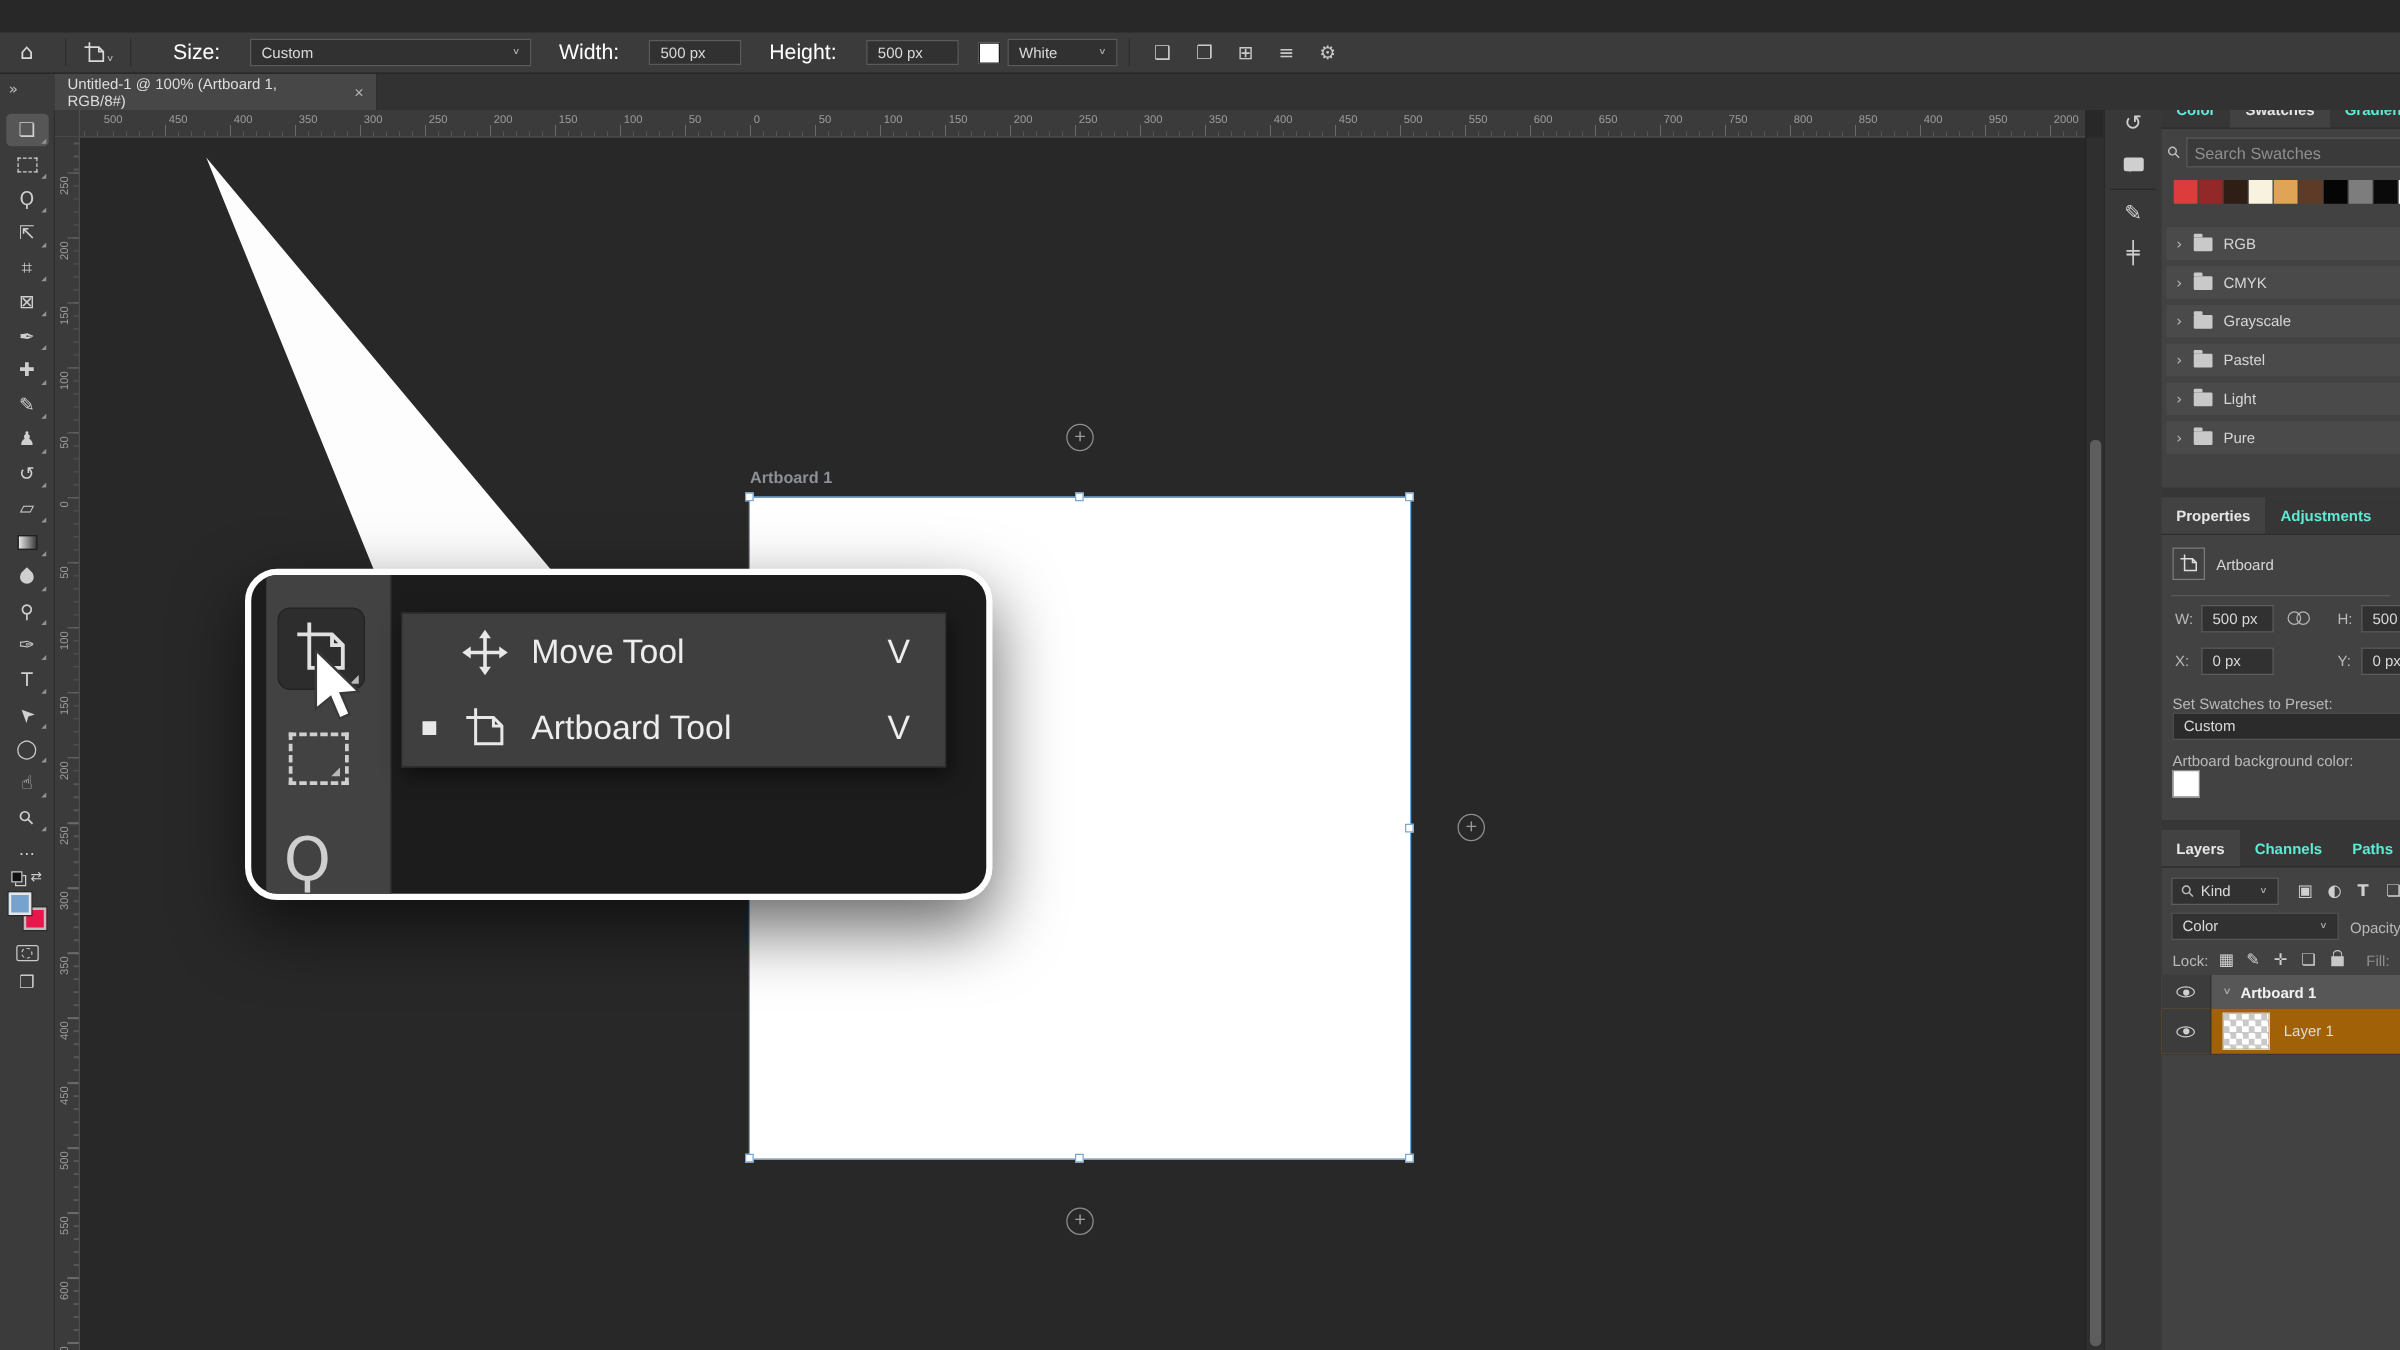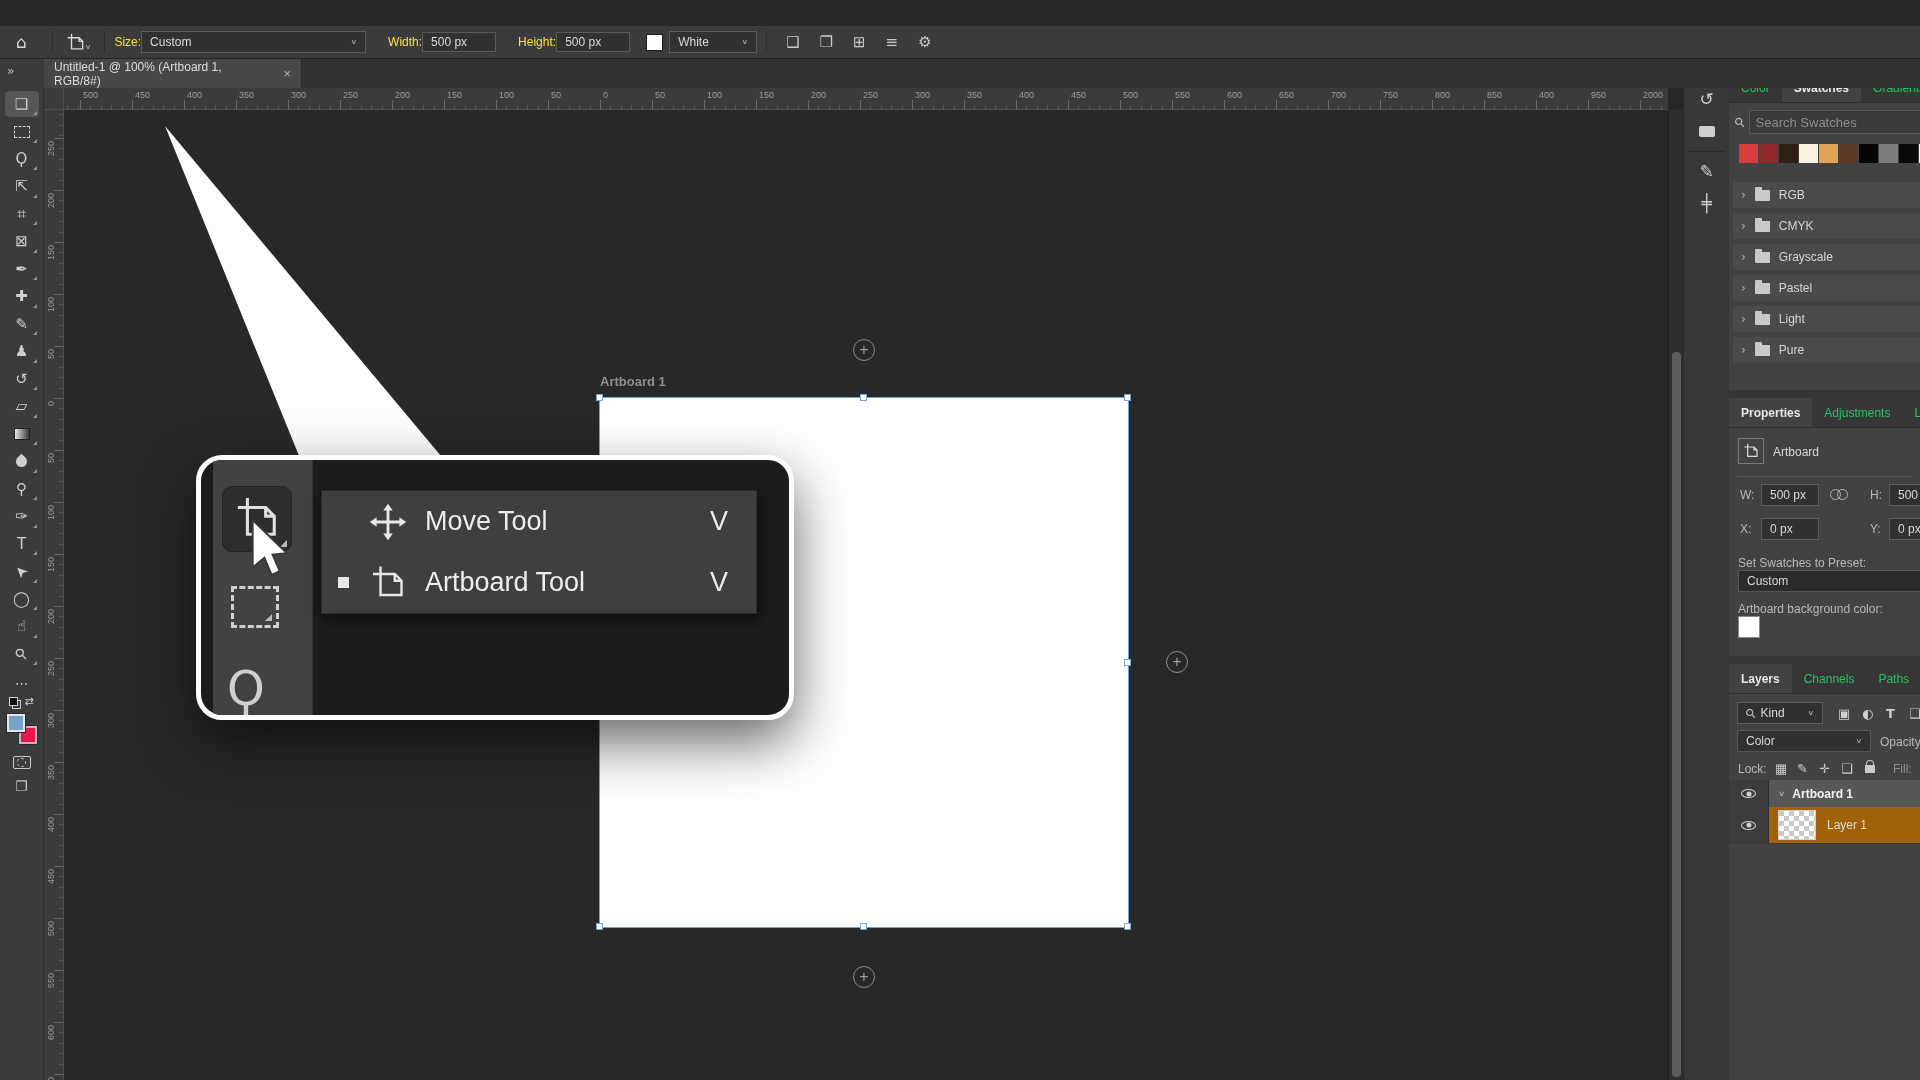--- a/index.html
+++ b/index.html
@@ -11,21 +11,21 @@
   
   .menubar{position:absolute;left:0;top:0;right:0;height:26px;background:#3b3b3b;border-bottom:1px solid #2a2a2a;display:flex;align-items:center;z-index:20;}
   .ps-logo{width:19px;height:19px;margin:0 9px 0 8px;background:#001e36;color:#31a8ff;font-weight:700;font-size:11px;display:flex;align-items:center;justify-content:center;border-radius:3px;}
   .mitem{padding:0 11px;font-size:13px;color:#e3e3e3;white-space:nowrap;}
 
   
   .optionsbar{position:absolute;left:0;top:26px;right:0;height:33px;background:#3b3b3b;border-bottom:1px solid #242424;display:flex;align-items:center;z-index:20;}
   .osep{width:1px;height:22px;background:#2d2d2d;margin:0 9px;}
   .home{font-size:17px;margin:0 16px;color:#d9d9d9;}
   .toolchip{display:flex;align-items:flex-end;margin:0 4px;color:#d9d9d9;}
-  .obar-label{color:#fde047;margin:0 0;font-size:12px;}
+  .obar-label{color:#ffffff;margin:0 24px;font-size:17px;}
   .obar-select{background:#313131;border:1px solid #5a5a5a;height:22px;display:flex;align-items:center;padding:0 8px;color:#dadada;}
   .obar-select .chev{margin-left:auto;}
   .chev{font-size:9px;color:#b0b0b0;transform:scaleY(.75);font-family:"DejaVu Sans",sans-serif;}
   input.obar-input{background:#313131;border:1px solid #5a5a5a;height:20px;width:74px;padding:0 8px;color:#dadada;font-size:12px;font-family:inherit;outline:none;}
   .color-chip-sm{width:17px;height:17px;background:#fff;border:1px solid #1d1d1d;margin:0 6px;}
   .oicon{font-size:15px;color:#c9c9c9;margin:0 10px;}
   .ab-svg{display:block;}
 
   
   .tabbar{position:absolute;left:0;top:59px;right:0;height:29px;background:#323232;z-index:19;}
@@ -102,21 +102,21 @@
   .dock-ic{width:26px;height:24px;margin:4px 0;display:flex;align-items:center;justify-content:center;color:#cfcfcf;font-size:17px;}
   .dock-ic .glyph{font-family:"DejaVu Sans",sans-serif;}
   .dock-ic.bubble .glyph{width:16px;height:11px;background:#cfcfcf;border-radius:2px;position:relative;font-size:0;}
   .dock-ic.bubble .glyph::after{content:'';position:absolute;left:3px;bottom:-5px;border:4px solid transparent;border-top:5px solid #cfcfcf;border-left-width:2px;border-right-width:2px;}
   .dock-sep{position:absolute;left:4px;right:4px;border-top:1px solid #2b2b2b;}
 
   
   .panels{position:absolute;left:1729px;top:59px;right:0;bottom:0;background:#424242;overflow:hidden;z-index:18;}
   .pband{position:absolute;left:0;right:0;background:#363636;}
   .ptabs{position:absolute;left:0;right:0;height:30px;background:#363636;display:flex;border-bottom:1px solid #2d2d2d;}
-  .ptab{padding:0 12px;display:flex;align-items:center;font-size:12px;color:#22c55e;white-space:nowrap;}
+  .ptab{padding:0 12px;display:flex;align-items:center;font-size:12px;color:#5eead4;white-space:nowrap;font-weight:bold;}
   .ptab.active{background:#424242;color:#e6e6e6;font-weight:700;}
   .icon-mag{font-family:"DejaVu Sans",sans-serif;display:inline-block;transform:rotate(-45deg);font-size:13px;color:#bdbdbd;}
   .searchrow{position:absolute;left:0;right:0;display:flex;align-items:center;}
   .searchbox{flex:1;height:24px;background:#3a3a3a;border:1px solid #5a5a5a;display:flex;align-items:center;margin-right:-14px;}
   .searchbox input{flex:1;background:transparent;border:none;outline:none;color:#cfcfcf;font-size:13px;font-family:inherit;padding:0 6px;}
   .searchbox input::placeholder{color:#8f8f8f;}
   .swrow{position:absolute;left:10px;display:flex;gap:1px;}
   .swatch{width:19px;height:19px;flex:none;}
   .grow{position:absolute;left:4px;right:0;height:26px;background:#4a4a4a;display:flex;align-items:center;padding-left:8px;}
   .grow .gchev{color:#b5b5b5;font-size:12px;margin-right:9px;}

